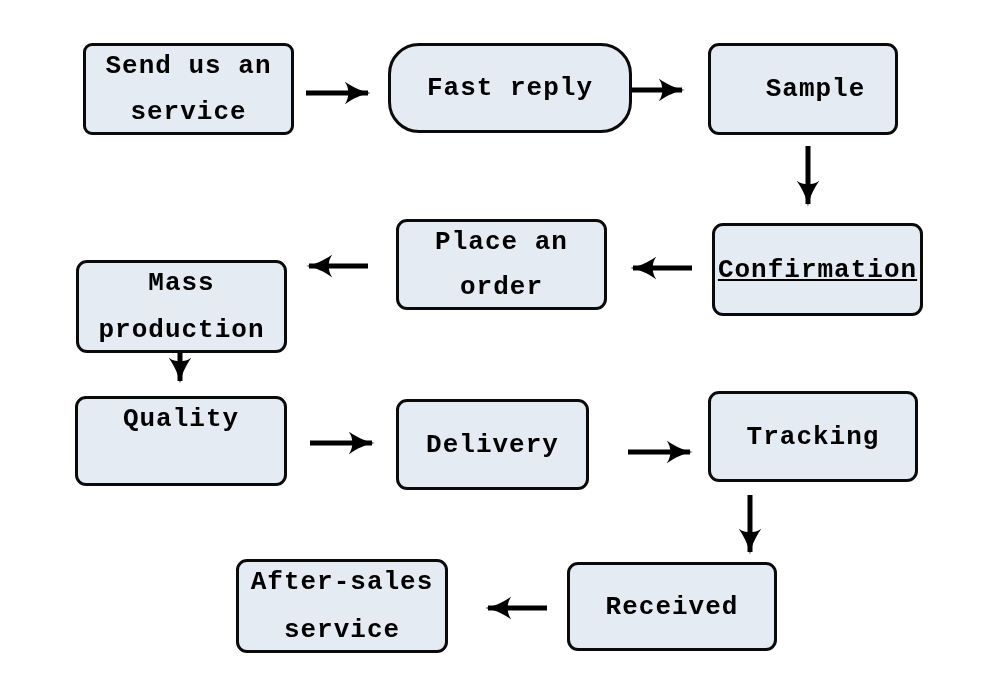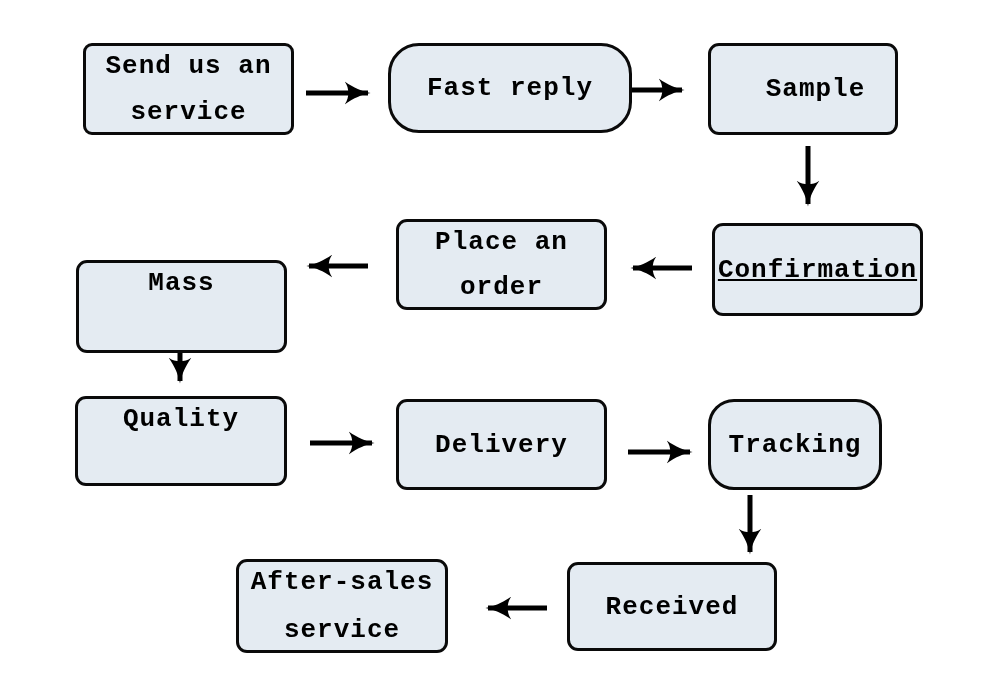--- a/index.html
+++ b/index.html
@@ -38,22 +38,22 @@
   }
   .ln { display:block; white-space:pre; }
 
   #n0  { left:83px;  top:43px;  width:211px; height:92px;border-radius:9px; }
   #n1  { left:388px; top:43px;  width:244px; height:90px;border-radius:31px; }
   #n2  { left:708px; top:43px;  width:190px; height:92px;padding-left:25px; }
   #n3  { left:712px; top:223px; width:211px; height:93px;text-decoration:underline; }
   #n4  { left:396px; top:219px; width:211px; height:91px; }
   #n5  { left:76px;  top:218px; width:211px; height:93px;margin-top:42px; }
   #n6  { left:75px;  top:396px; width:212px; height:90px; }
-  #n7  { left:396px; top:399px; width:211px; height:91px;align-items:center; }
-  #n8  { left:708px; top:399px; width:174px; height:91px;border-radius:26px; }
+  #n7  { left:396px; top:399px; width:193px; height:91px;align-items:center; }
+  #n8  { left:708px; top:391px; width:210px; height:91px; }
   #n9  { left:567px; top:562px; width:210px; height:89px; }
   #n10 { left:236px; top:559px; width:212px; height:94px;text-align:right; }
 </style>
 </head>
 <body>
 
 <div class="canvas">
 
   <svg class="arrows" viewBox="0 0 1000 680">
     <defs>
@@ -90,20 +90,21 @@
     <span class="ln">Confirmation</span>
   </div>
 
   <div class="node two" id="n4">
     <span class="ln">Place an</span>
     <span class="ln">order</span>
   </div>
 
   <div class="node two" id="n5">
     <span class="ln">Mass</span>
+    <span class="ln">production</span>
   </div>
 
   <div class="node two" id="n6">
     <span class="ln">Quality</span>
   </div>
 
   <div class="node" id="n7">
     <span class="ln">Delivery</span>
   </div>
 

